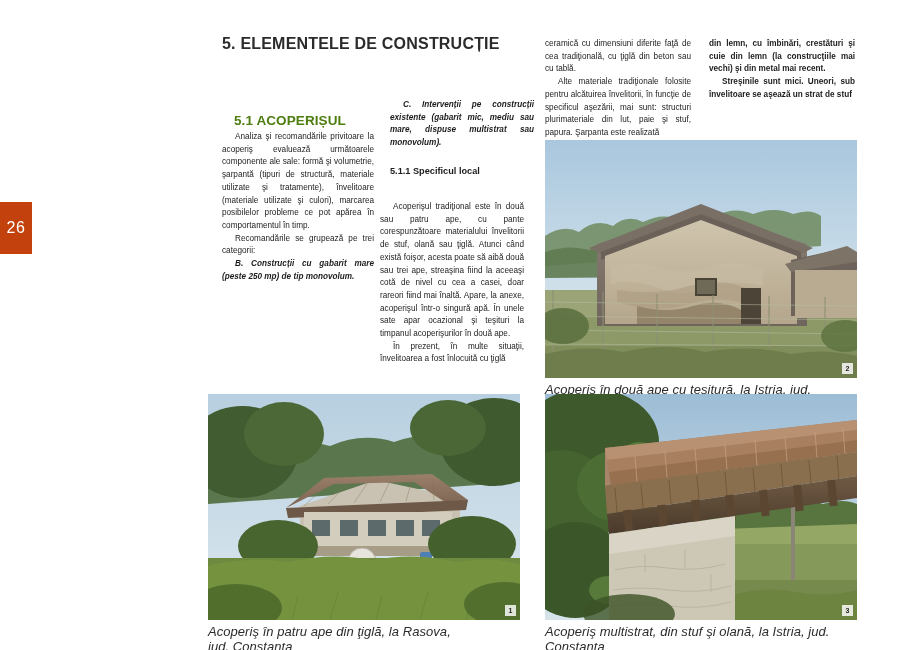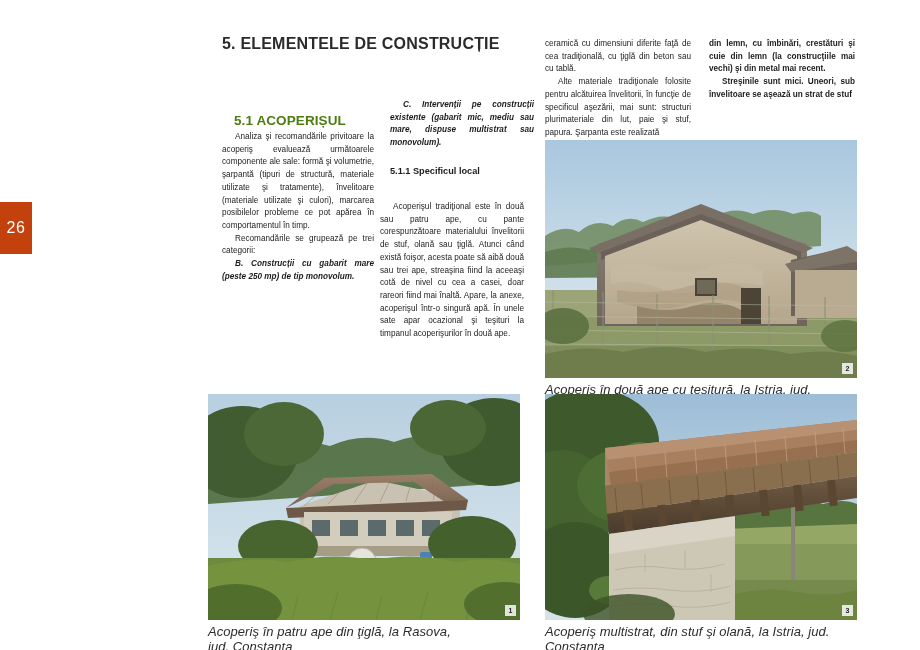--- a/index.html
+++ b/index.html
@@ -149,20 +149,21 @@
   </div>
 
   <div class="col col2">
     <p class="indent bi">C. Intervenții pe construcții existente (gabarit mic, mediu sau mare, dispuse multistrat sau monovolum).</p>
   </div>
 
   <div class="sub-head">5.1.1 Specificul local</div>
 
   <div class="col col2b" style="top:193px;">
     <p class="indent">Acoperişul tradiţional este în două sau patru ape, cu pante corespunzătoare materialului învelitorii de stuf, olană sau ţiglă. Atunci când există foişor, acesta poate să aibă două sau trei ape, streaşina fiind la aceeaşi cotă de nivel cu cea a casei, doar rareori fiind mai înaltă. Apare, la anexe, acoperişul într-o singură apă. În unele sate apar ocazional şi teşituri la timpanul acoperişurilor în două ape.</p>
+    <p class="indent">În prezent, în multe situaţii, învelitoarea a fost înlocuită cu ţiglă</p>
   </div>
 
   <div class="col col3">
     <p>ceramică cu dimensiuni diferite faţă de cea tradiţională, cu ţiglă din beton sau cu tablă.</p>
     <p class="indent">Alte materiale tradiţionale folosite pentru alcătuirea învelitorii, în funcţie de specificul aşezării, mai sunt: structuri plurimateriale din lut, paie şi stuf, papura. Şarpanta este realizată</p>
   </div>
 
   <div class="col col4">
     <p>din lemn, cu îmbinări, crestături şi cuie din lemn (la construcţiile mai vechi) şi din metal mai recent.</p>
     <p class="indent">Streşinile sunt mici. Uneori, sub învelitoare se aşează un strat de stuf</p>

